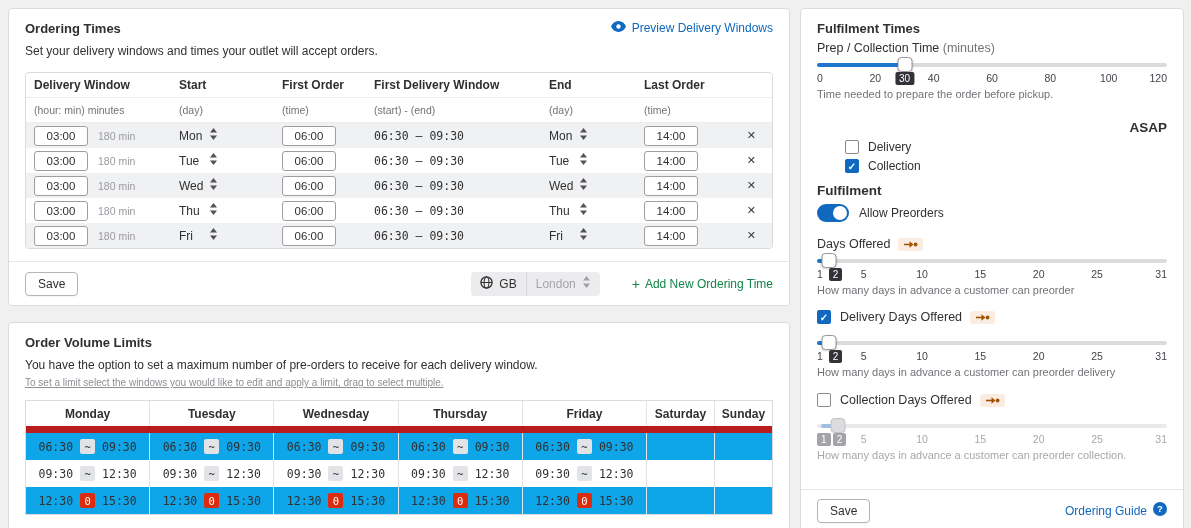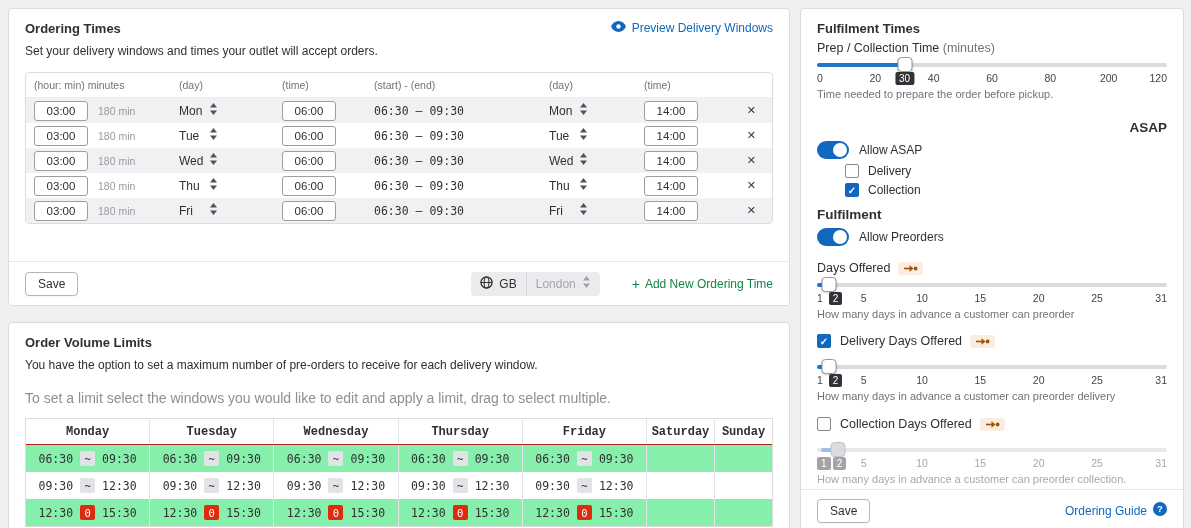--- a/index.html
+++ b/index.html
@@ -5,21 +5,21 @@
   html,body{margin:0;padding:0;width:1191px;height:528px;overflow:hidden;
     background:#f0f0f0;font-family:"Liberation Sans",sans-serif;color:#303030;}
   *{box-sizing:border-box;}
   .card{position:absolute;background:#fff;border:1px solid #dcdcde;border-radius:4px;overflow:hidden;}
   #card-ordering{left:8px;top:8px;width:782px;height:298px;}
   #card-volume{left:8px;top:322px;width:782px;height:242px;}
   #card-fulfilment{left:800px;top:8px;width:384px;height:524px;}
   .pad{padding:12px 16px 0;}
   .card-title{font-size:13px;font-weight:bold;}
   .sub{font-size:12px;margin-top:8px;}
-  .hint{font-size:14px;color:#8f8e95;margin-top:18px;}
+  .hint{font-size:10px;color:#8f8e95;margin-top:5px;text-decoration:underline;}
   .title-row{display:flex;align-items:flex-start;justify-content:space-between;}
   .link{color:#1068bf;font-size:12px;display:inline-flex;align-items:center;gap:6px;cursor:pointer;text-decoration:none;}
   .mono{font-family:"DejaVu Sans Mono","Liberation Mono",monospace;}
 
   
   .dw-table{margin:14px 16px 0;border:1px solid #dcdcde;border-radius:4px;overflow:hidden;}
   .dw-row{display:flex;align-items:center;height:25px;padding-left:8px;font-size:12px;}
   .dw-row.head{font-weight:bold;font-size:12px;border-bottom:1px solid #ececee;}
   .dw-row.subhead{font-size:10.5px;color:#737278;font-weight:500;border-bottom:1px solid #ececee;}
   .dw-row.stripe{background:#f0f1f3;}
@@ -49,22 +49,22 @@
   .tz-pill{display:flex;align-items:center;background:#ececef;border-radius:4px;height:24px;font-size:12px;cursor:pointer;}
   .tz-seg{display:flex;align-items:center;gap:6px;padding:0 9px;height:100%;}
   .tz-div{width:1px;height:100%;background:#d8d8dc;}
   .tz-city{color:#a6a5ab;}
   .add-link{color:#108548;font-size:12px;font-weight:500;display:inline-flex;align-items:center;gap:5px;cursor:pointer;}
   .add-plus{font-size:14px;font-weight:400;line-height:1;}
 
   
   .wt{margin:12px 16px 0;border:1px solid #dcdcde;font-size:12px;}
   .wt-row{display:grid;grid-template-columns:repeat(5,1fr) 68px 57px;}
-  .wt-row.head{border-bottom:1px solid #b91c1c;font-family:Liberation Mono, monospace;}
-  .wt-row.stripe{background:#86efac;}
+  .wt-row.head{border-bottom:7px solid #b91c1c;}
+  .wt-row.stripe{background:#0ea5e9;}
   .wt-hcell{height:25px;display:flex;align-items:center;justify-content:center;
     font-weight:bold;border-right:1px solid #e4e4e8;}
   .wt-cell{height:27px;display:flex;align-items:center;justify-content:center;gap:7px;
     border-right:1px solid #e4e4e8;font-size:11.5px;cursor:pointer;}
   .wt-row .wt-hcell:last-child,.wt-row .wt-cell:last-child{border-right:none;}
   .badge-sq{width:15px;height:15px;border-radius:2px;display:flex;align-items:center;
     justify-content:center;font-size:10.5px;}
   .badge-tilde{background:#e2e3e7;color:#303030;}
   .badge-red{background:#dd2b0e;color:#fff;}
 
@@ -116,20 +116,28 @@
               <path d="M7.5 0C4.2 0 1.4 2.2 0 5.5 1.4 8.8 4.2 11 7.5 11s6.1-2.2 7.5-5.5C13.6 2.2 10.8 0 7.5 0z" fill="#1068bf"></path>
               <circle cx="7.5" cy="5.5" r="2.2" fill="#fff"></circle>
             </svg></span>
         <span>Preview Delivery Windows</span>
       </a>
     </div>
     <div class="sub">Set your delivery windows and times your outlet will accept orders.</div>
   </div>
 
   <div class="dw-table">
+    <div class="dw-row head">
+      <div class="cw">Delivery Window</div>
+      <div class="cs">Start</div>
+      <div class="cf">First Order</div>
+      <div class="cd">First Delivery Window</div>
+      <div class="ce">End</div>
+      <div class="cl">Last Order</div>
+    </div>
     <div class="dw-row subhead">
       <div class="cw">(hour: min) minutes</div>
       <div class="cs">(day)</div>
       <div class="cf">(time)</div>
       <div class="cd">(start) - (end)</div>
       <div class="ce">(day)</div>
       <div class="cl">(time)</div>
     </div>
 
     <div class="dw-row stripe">
@@ -409,32 +417,26 @@
       <div class="fill" style="left:0;width:25%"></div>
       <div class="handle" style="left:25%"></div>
     </div>
     <div class="ticks">
       <span class="tick first" style="left:0%">0</span>
       <span class="tick" style="left:16.67%">20</span>
       <span class="tick" style="left:25%"><span class="tick-badge">30</span></span>
       <span class="tick" style="left:33.33%">40</span>
       <span class="tick" style="left:50%">60</span>
       <span class="tick" style="left:66.67%">80</span>
-      <span class="tick" style="left:83.33%">200</span>
+      <span class="tick" style="left:83.33%">100</span>
       <span class="tick last" style="left:100%">120</span>
     </div>
     <div class="help">Time needed to prepare the order before pickup.</div>
 
     <div class="sec-h mt8">ASAP</div>
-    <div class="toggle-row mt6">
-      <span class="toggle">
-          <span class="knob"></span>
-        </span>
-      <span>Allow ASAP</span>
-    </div>
     <div class="cb-row indent mt5">
       <span class="cb off"></span>
       <span>Delivery</span>
     </div>
     <div class="cb-row indent mt5">
       <span class="cb on">
           <span>✓</span>
         </span>
       <span>Collection</span>
     </div>

